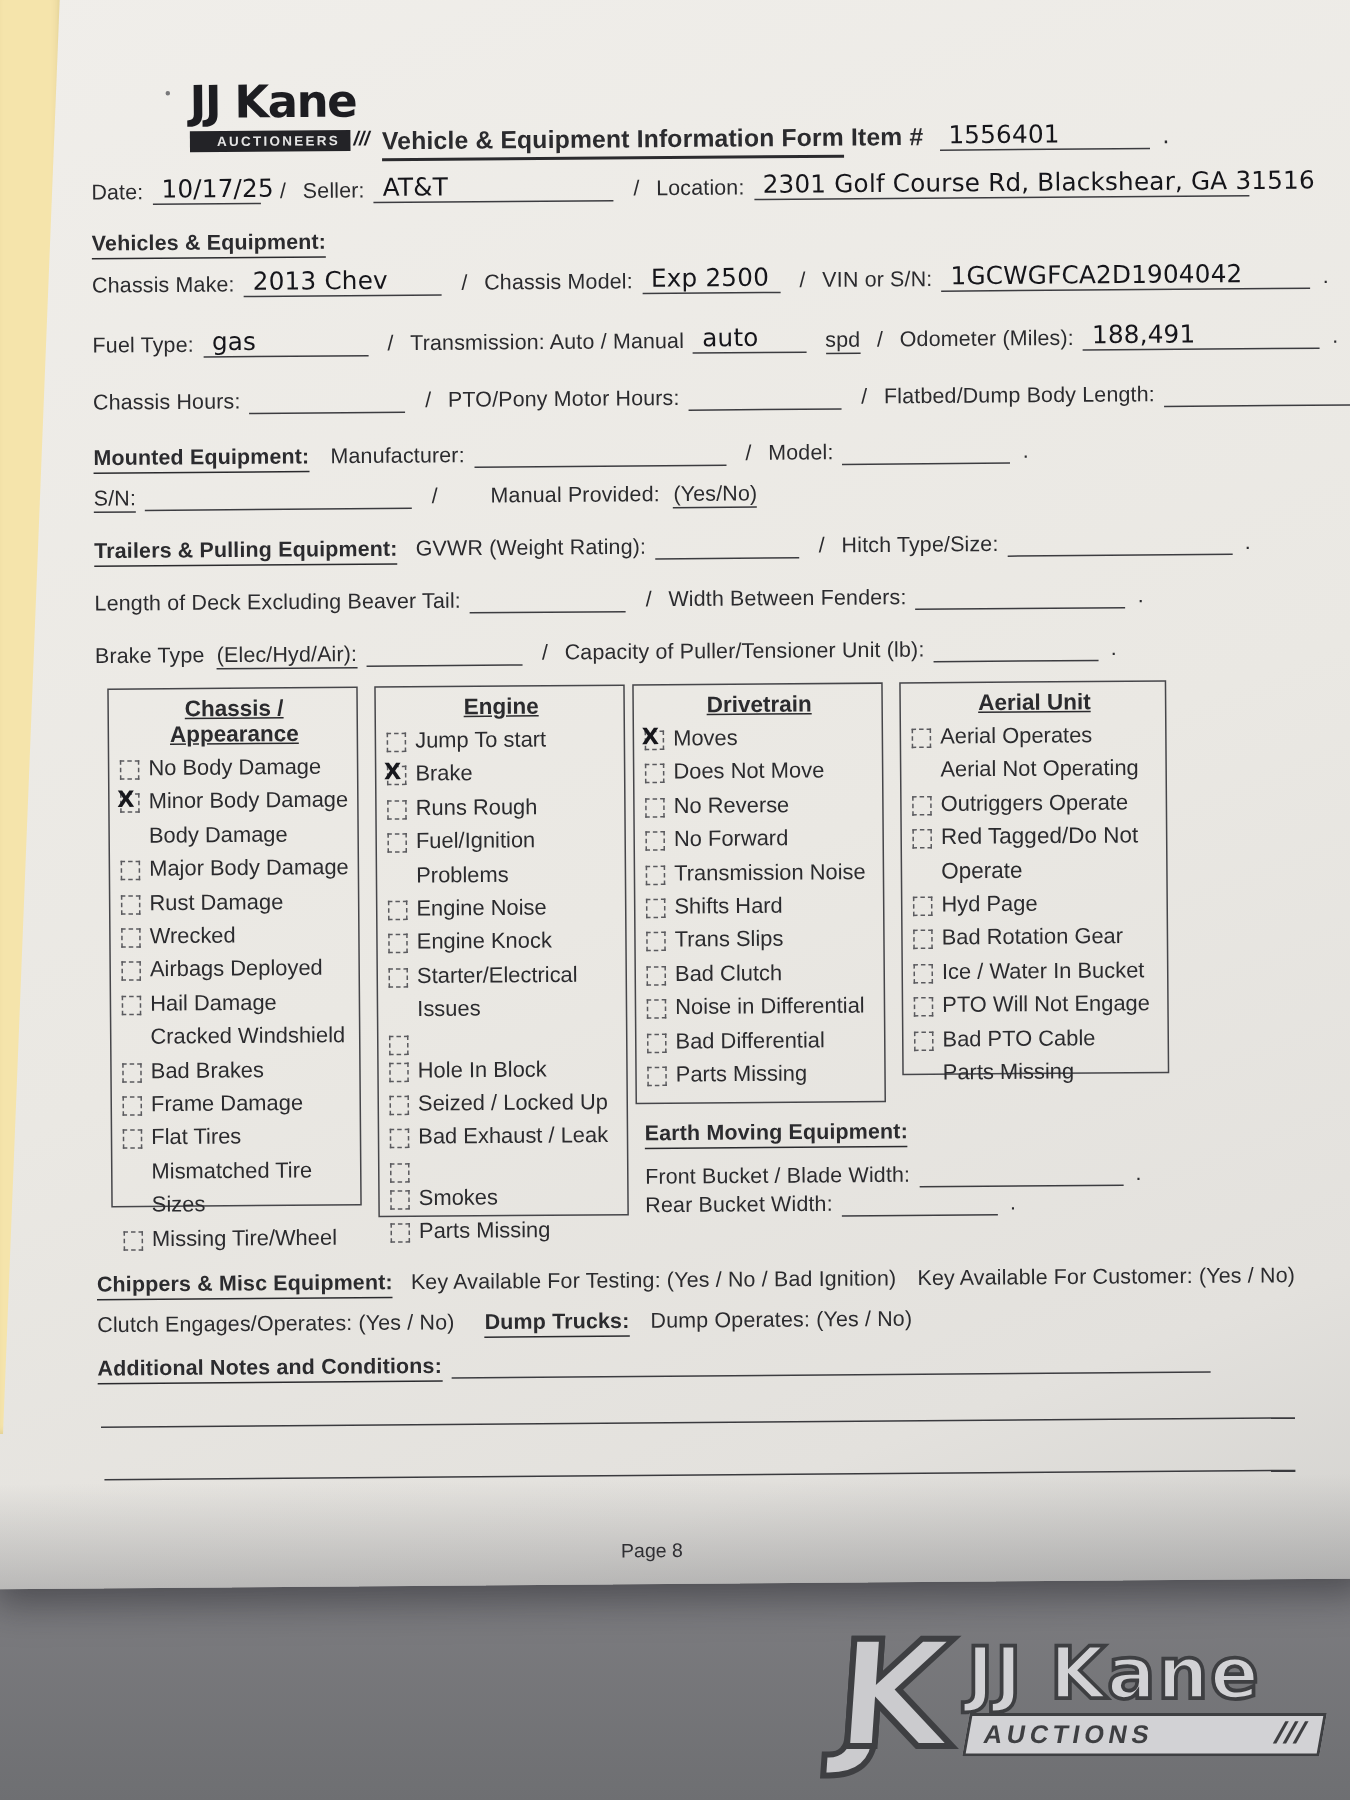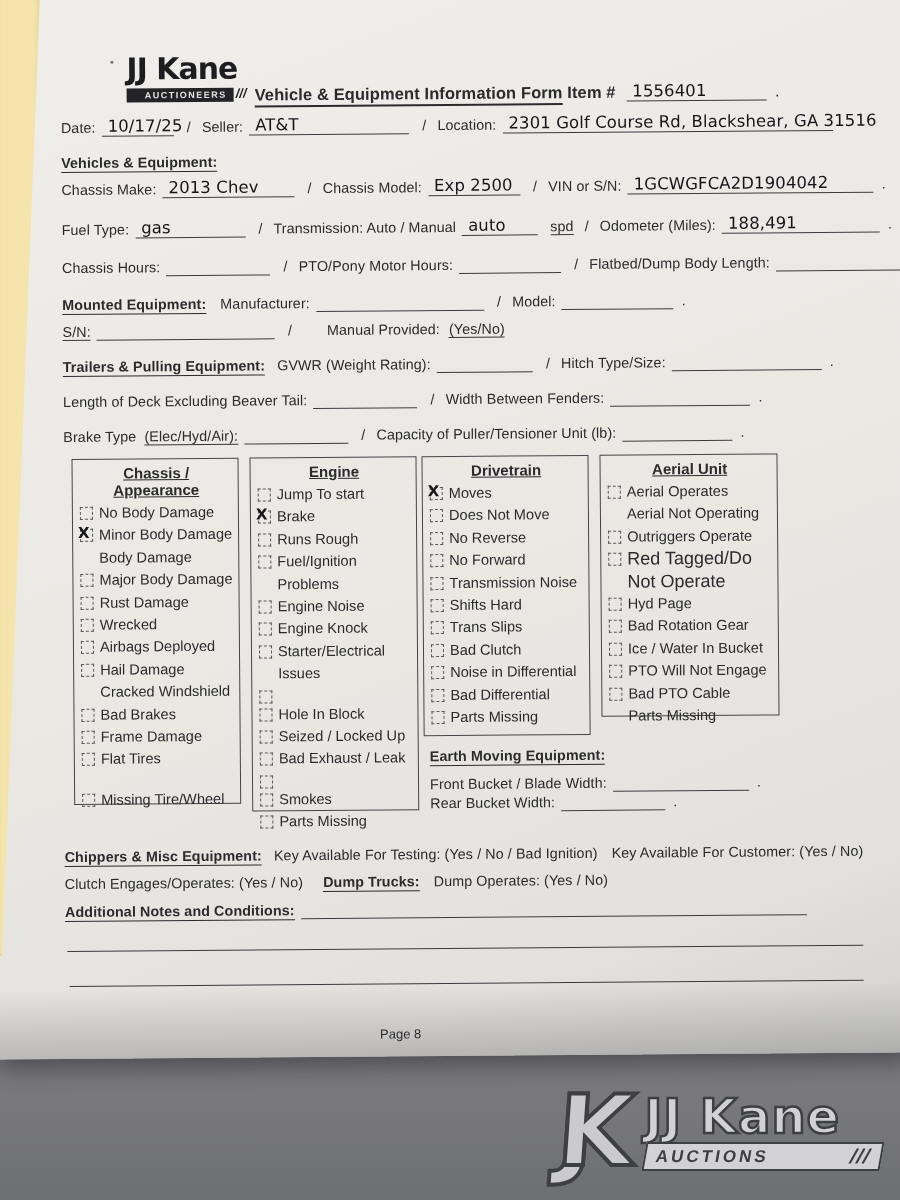--- a/index.html
+++ b/index.html
@@ -42,25 +42,25 @@
   .cb0{left:72px;top:456px;width:167px;height:346px;}
   .cb1{left:250px;top:456px;width:167px;height:354px;}
   .cb2{left:422px;top:456px;width:167px;height:280px;}
   .cb3{left:600px;top:456px;width:178px;height:262px;}
   .ctitle{text-align:center;font-weight:bold;text-decoration:underline;font-size:15px;margin-bottom:3px;}
   .citem{display:flex;gap:6px;align-items:flex-start;line-height:22.4px;font-size:14.6px;}
   .ck{width:11px;height:11px;border:1.5px dashed #5a5a5e;flex:none;margin-top:5px;position:relative;}
   .ck.none{border-color:transparent;}
   .xmark{position:absolute;left:-3px;top:-8px;font-family:"DejaVu Sans",sans-serif;font-weight:bold;
     font-size:15px;color:#17171c;}
-  .clabel.small{font-size:18px;letter-spacing:0;}
+  .clabel.small{font-size:15px;letter-spacing:0;}
 
   .note-line{position:absolute;border-top:1.8px solid #3a3a3e;height:0;}
 
-  .page-label{position:absolute;left:376px;top:1026px;font-size:13px;color:#2f2f33;}
+  .page-label{position:absolute;left:410px;top:1026px;font-size:13px;color:#2f2f33;}
 
   .wm{position:absolute;left:558px;top:1082px;display:flex;align-items:center;gap:10px;}
   .wm-mono{font-family:"DejaVu Sans",sans-serif;font-weight:bold;font-size:98px;line-height:1;
     color:#cbcbce;-webkit-text-stroke:4px #3e3f42;text-shadow:0 0 1px #3e3f42;}
   .wm-j{display:inline-block;transform:skewX(-4deg);}
   .wm-k{display:inline-block;margin-left:-36px;transform:skewX(-4deg);}
   .wm-right{display:flex;flex-direction:column;gap:2px;}
   .wm-name{font-family:"DejaVu Sans",sans-serif;font-weight:bold;font-size:48px;line-height:1;
     color:#d2d2d5;-webkit-text-stroke:2.5px #3e3f42;text-shadow:0 0 1px #3e3f42;letter-spacing:1px;}
   .wm-banner{display:flex;align-items:center;justify-content:space-between;background:#d2d2d5;
@@ -256,20 +256,21 @@
             <div class="citem">
               <span class="ck"></span>
               <span class="clabel">Frame Damage</span>
             </div>
             <div class="citem">
               <span class="ck"></span>
               <span class="clabel">Flat Tires</span>
             </div>
             <div class="citem">
               <span class="ck none"></span>
+              <span class="clabel">Mismatched Tire Sizes</span>
             </div>
             <div class="citem">
               <span class="ck"></span>
               <span class="clabel">Missing Tire/Wheel</span>
             </div>
           </div>
           <div class="cbox cb1">
             <div class="ctitle">Engine</div>
             <div class="citem">
               <span class="ck"></span>

